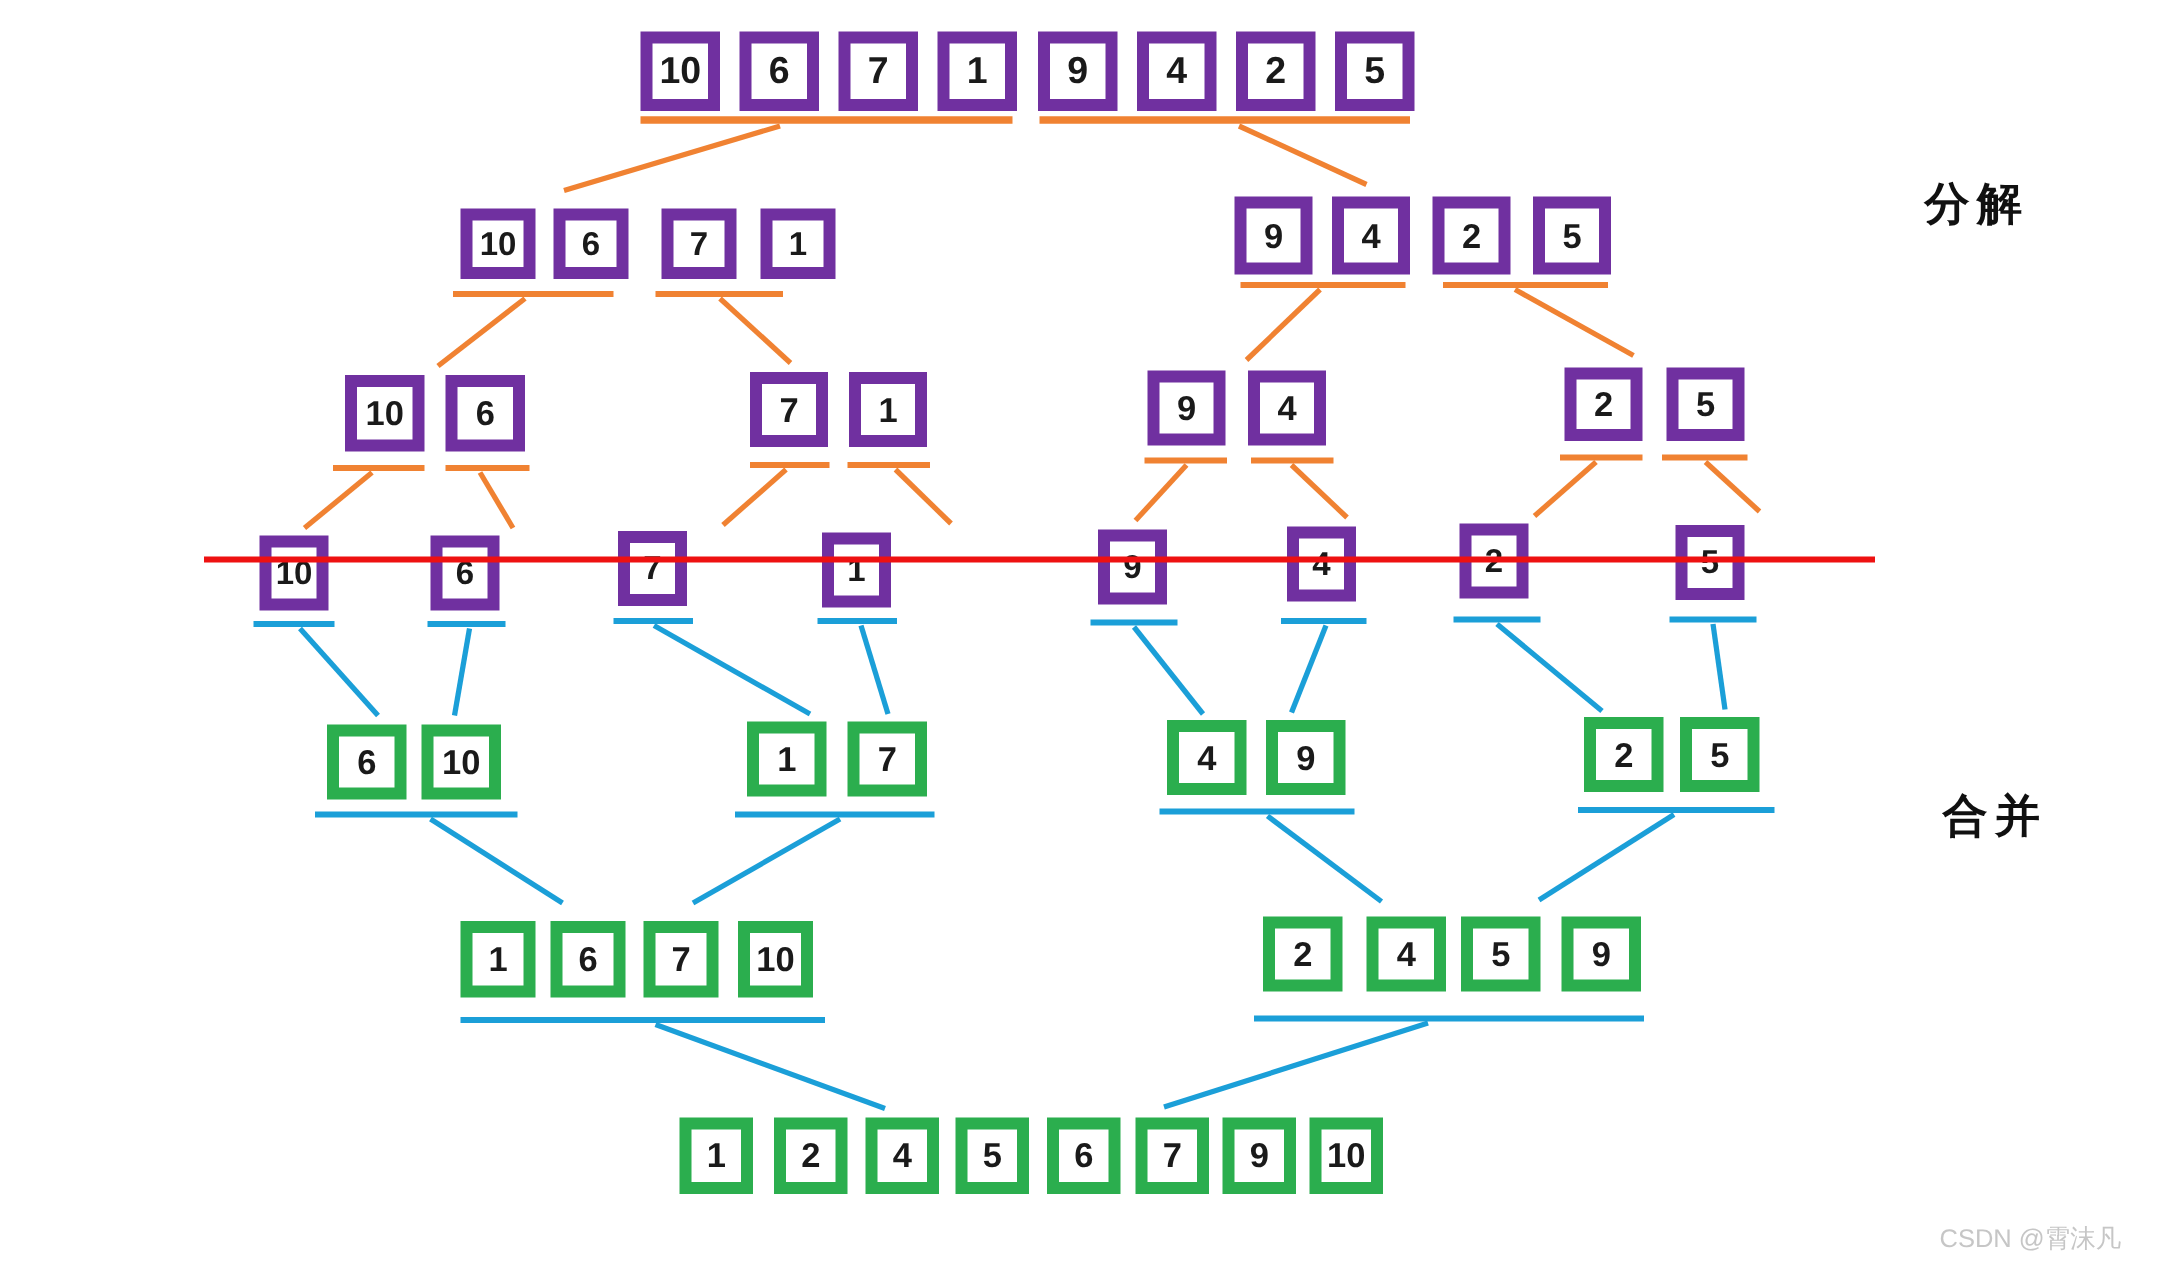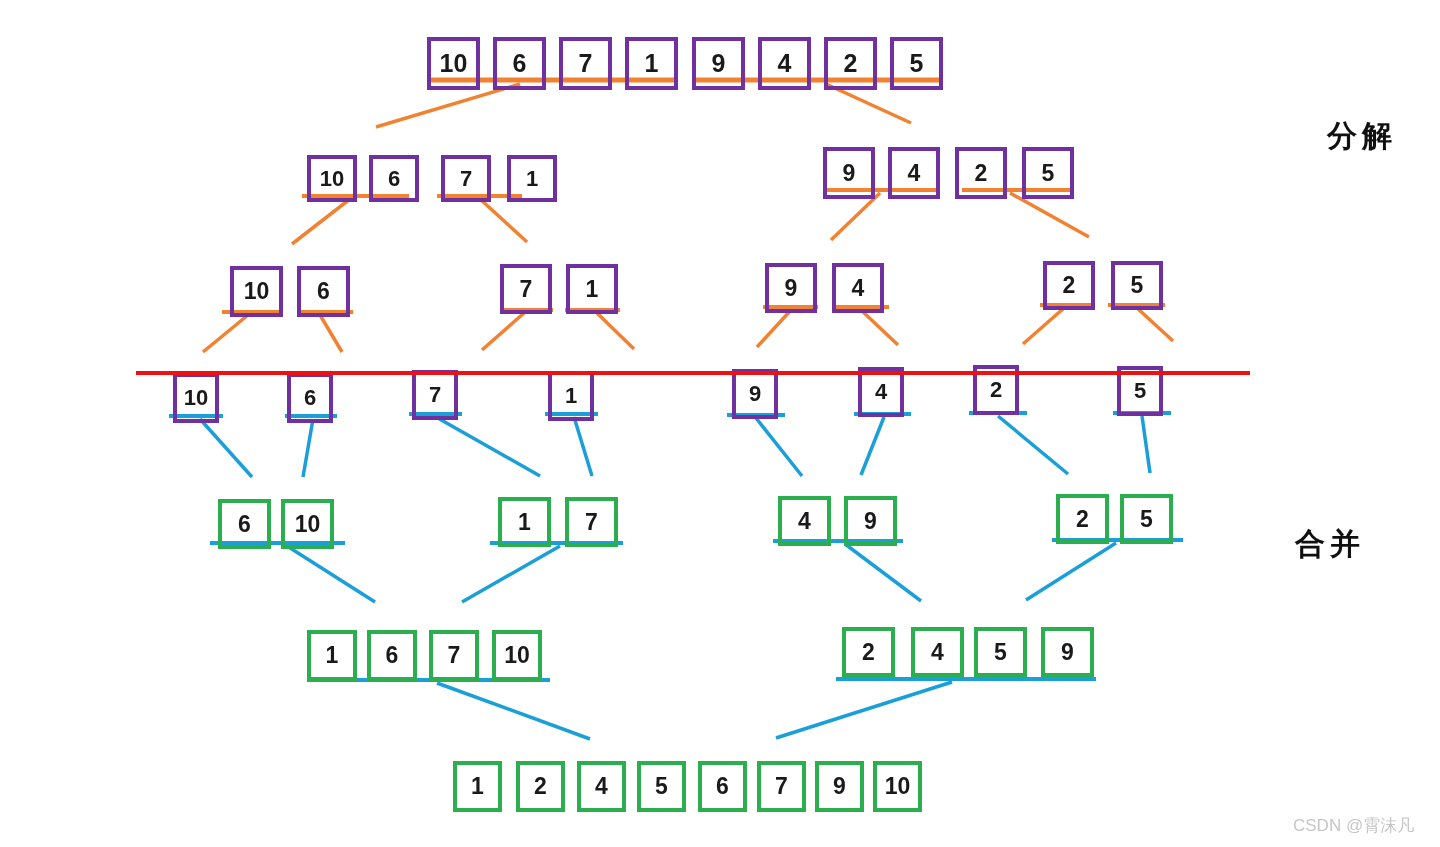--- a/index.html
+++ b/index.html
@@ -1,26 +1,26 @@
 <!DOCTYPE html>
 <html><head>
 <meta charset="utf-8">
 <style>
   html,body{margin:0;padding:0;background:#ffffff;}
   #stage{position:relative;width:1440px;height:847px;background:#ffffff;overflow:hidden;
          font-family:"Liberation Sans","DejaVu Sans",sans-serif;}
   svg.layer{position:absolute;left:0;top:0;pointer-events:none;}
   #lines-layer{z-index:1;}
   #overlay-layer{z-index:3;}
-  .cell{position:absolute;z-index:2;box-sizing:border-box;border:4px solid #7f1d1d;
+  .cell{position:absolute;z-index:2;box-sizing:border-box;border:8px solid #7f1d1d;
         background:transparent;display:flex;align-items:center;justify-content:center;
-        font-weight:bold;color:#1a1a1a;margin-top:16px;}
+        font-weight:bold;color:#1a1a1a;}
   .zh-label{position:absolute;z-index:4;font-weight:bold;color:#101010;font-size:30px;
             letter-spacing:5px;white-space:nowrap;}
-  #label-decompose{left:1283px;top:116px;margin-left:44px;}
+  #label-decompose{left:1283px;top:116px;}
   #label-merge{left:1295px;top:524px;}
   .watermark{position:absolute;z-index:4;left:1293px;top:814px;font-size:17px;
              color:#c6c6c6;white-space:nowrap;}
 </style>
 </head>
 <body>
 
 <div id="stage">
   <svg id="lines-layer" class="layer" width="1440" height="847">
       <line x1="427" y1="80" x2="675" y2="80" stroke="#F08232" stroke-width="5"></line>

